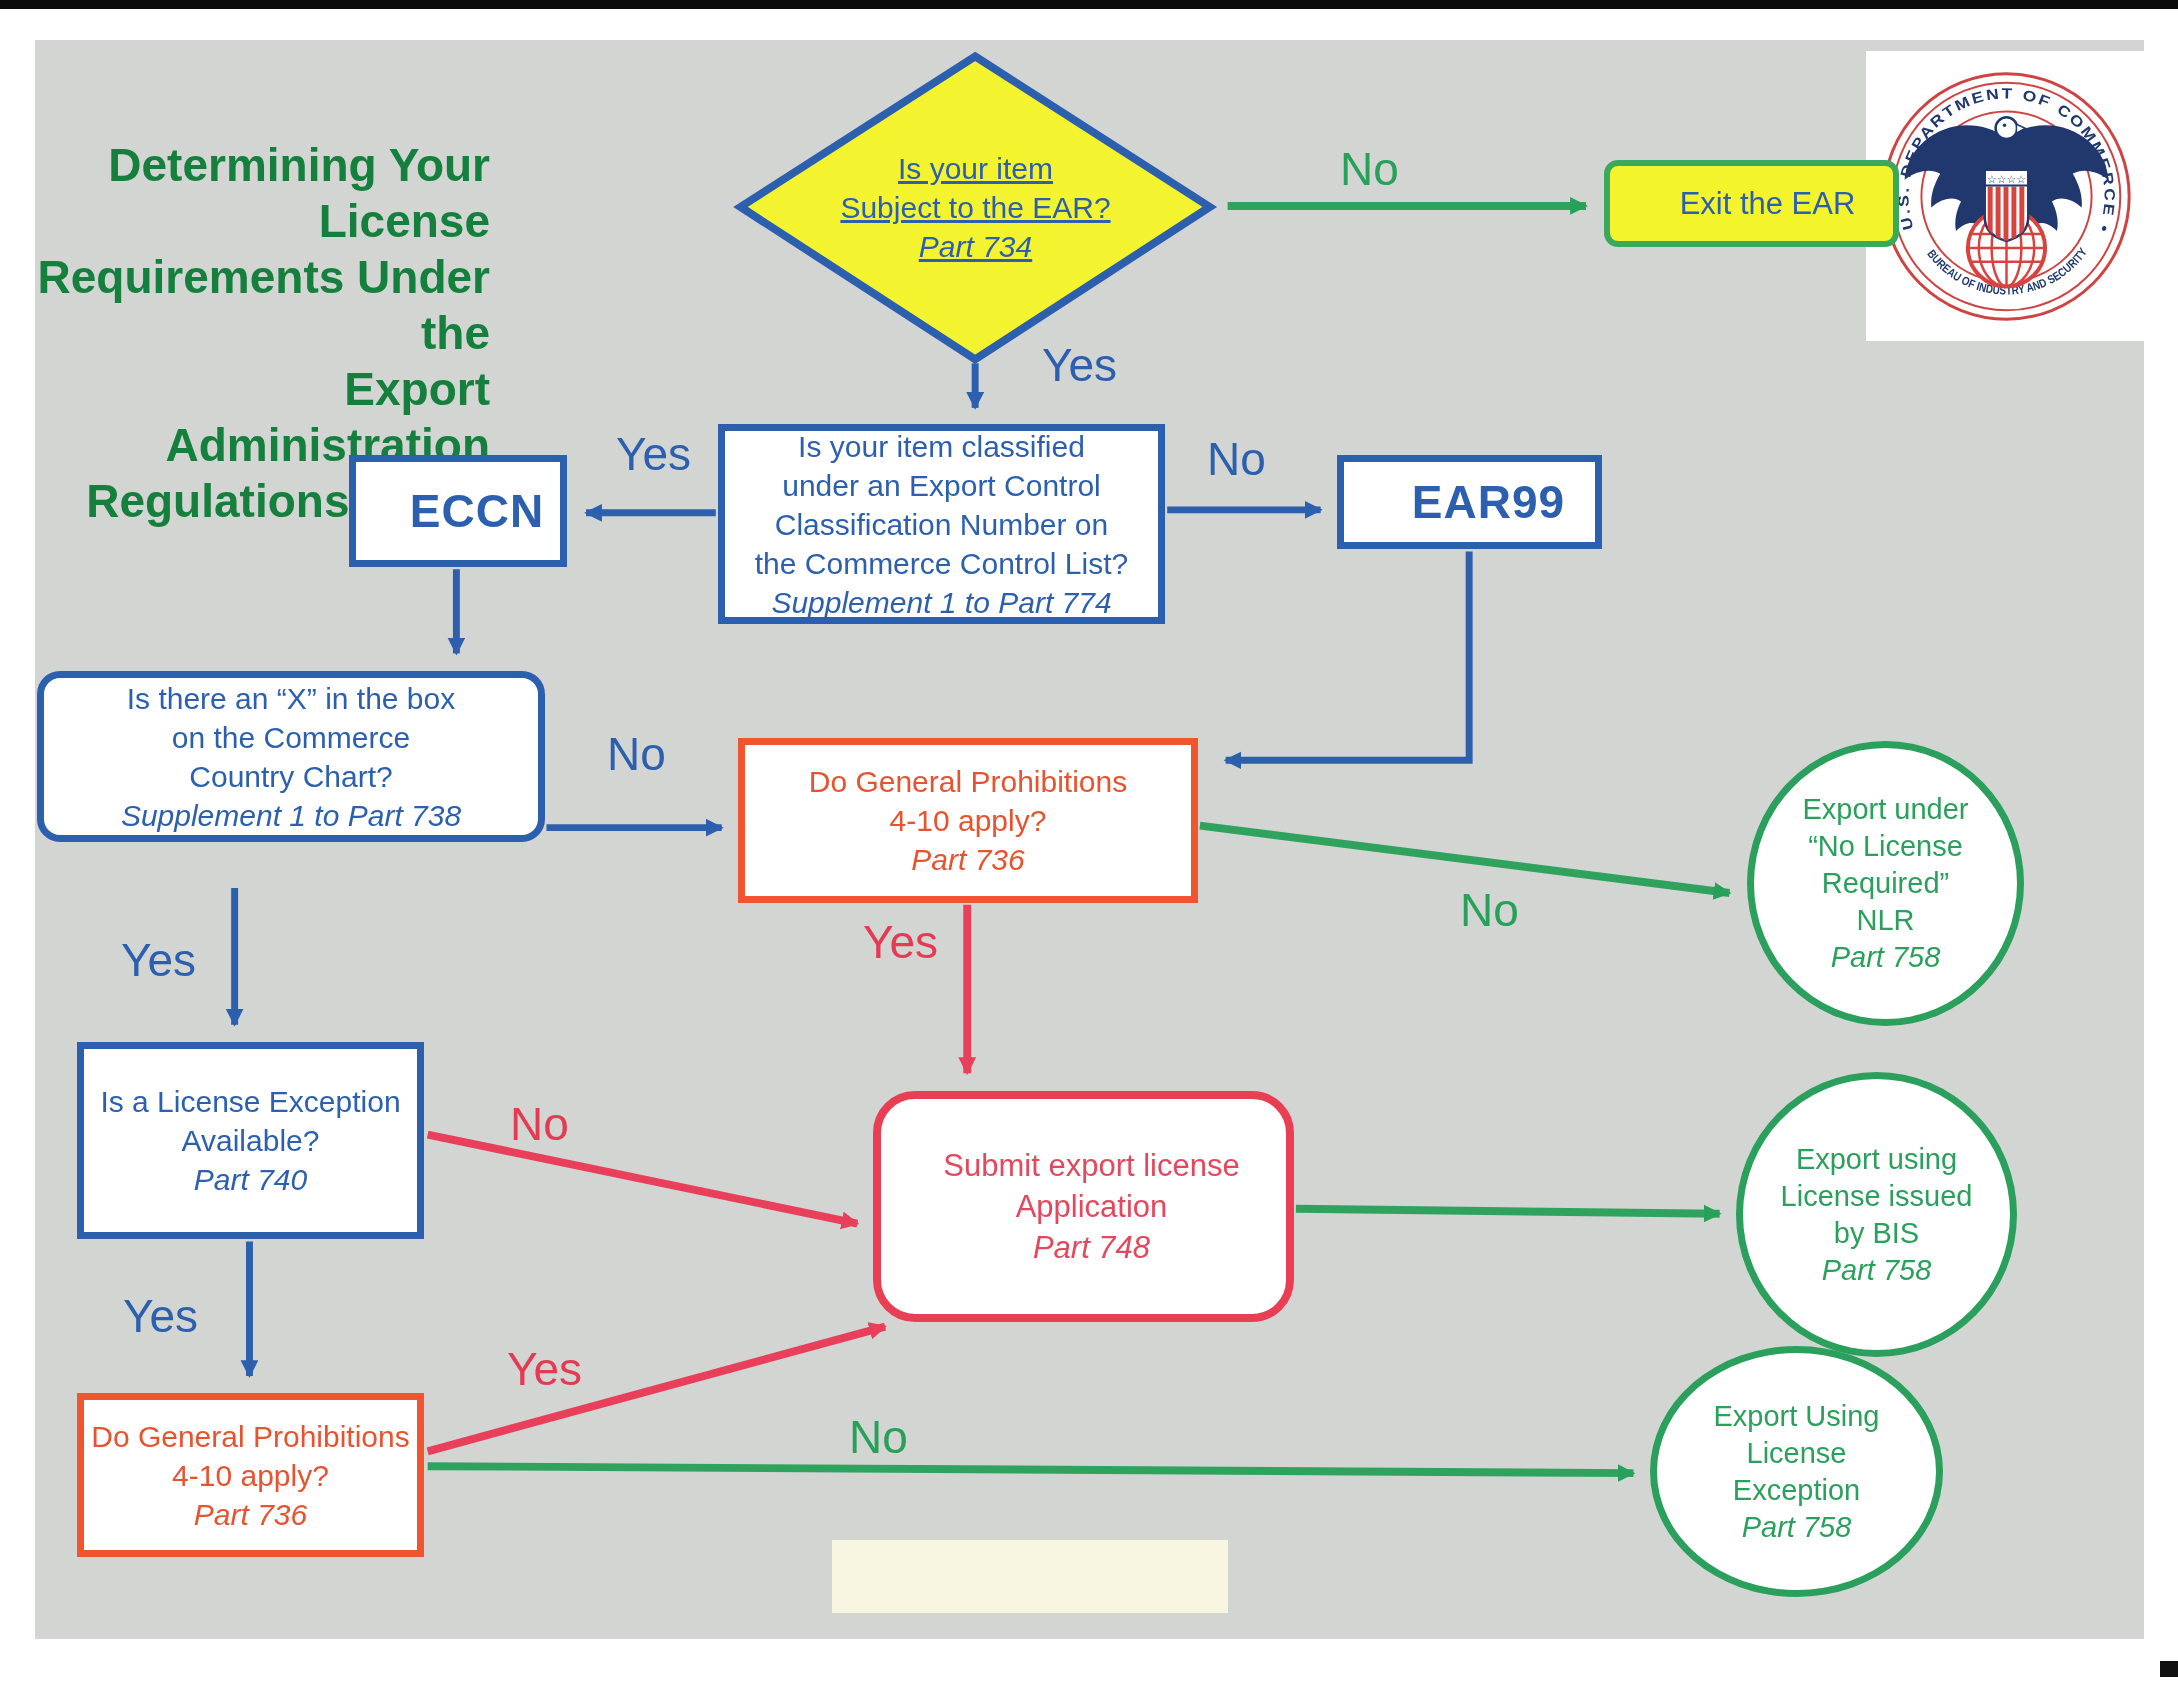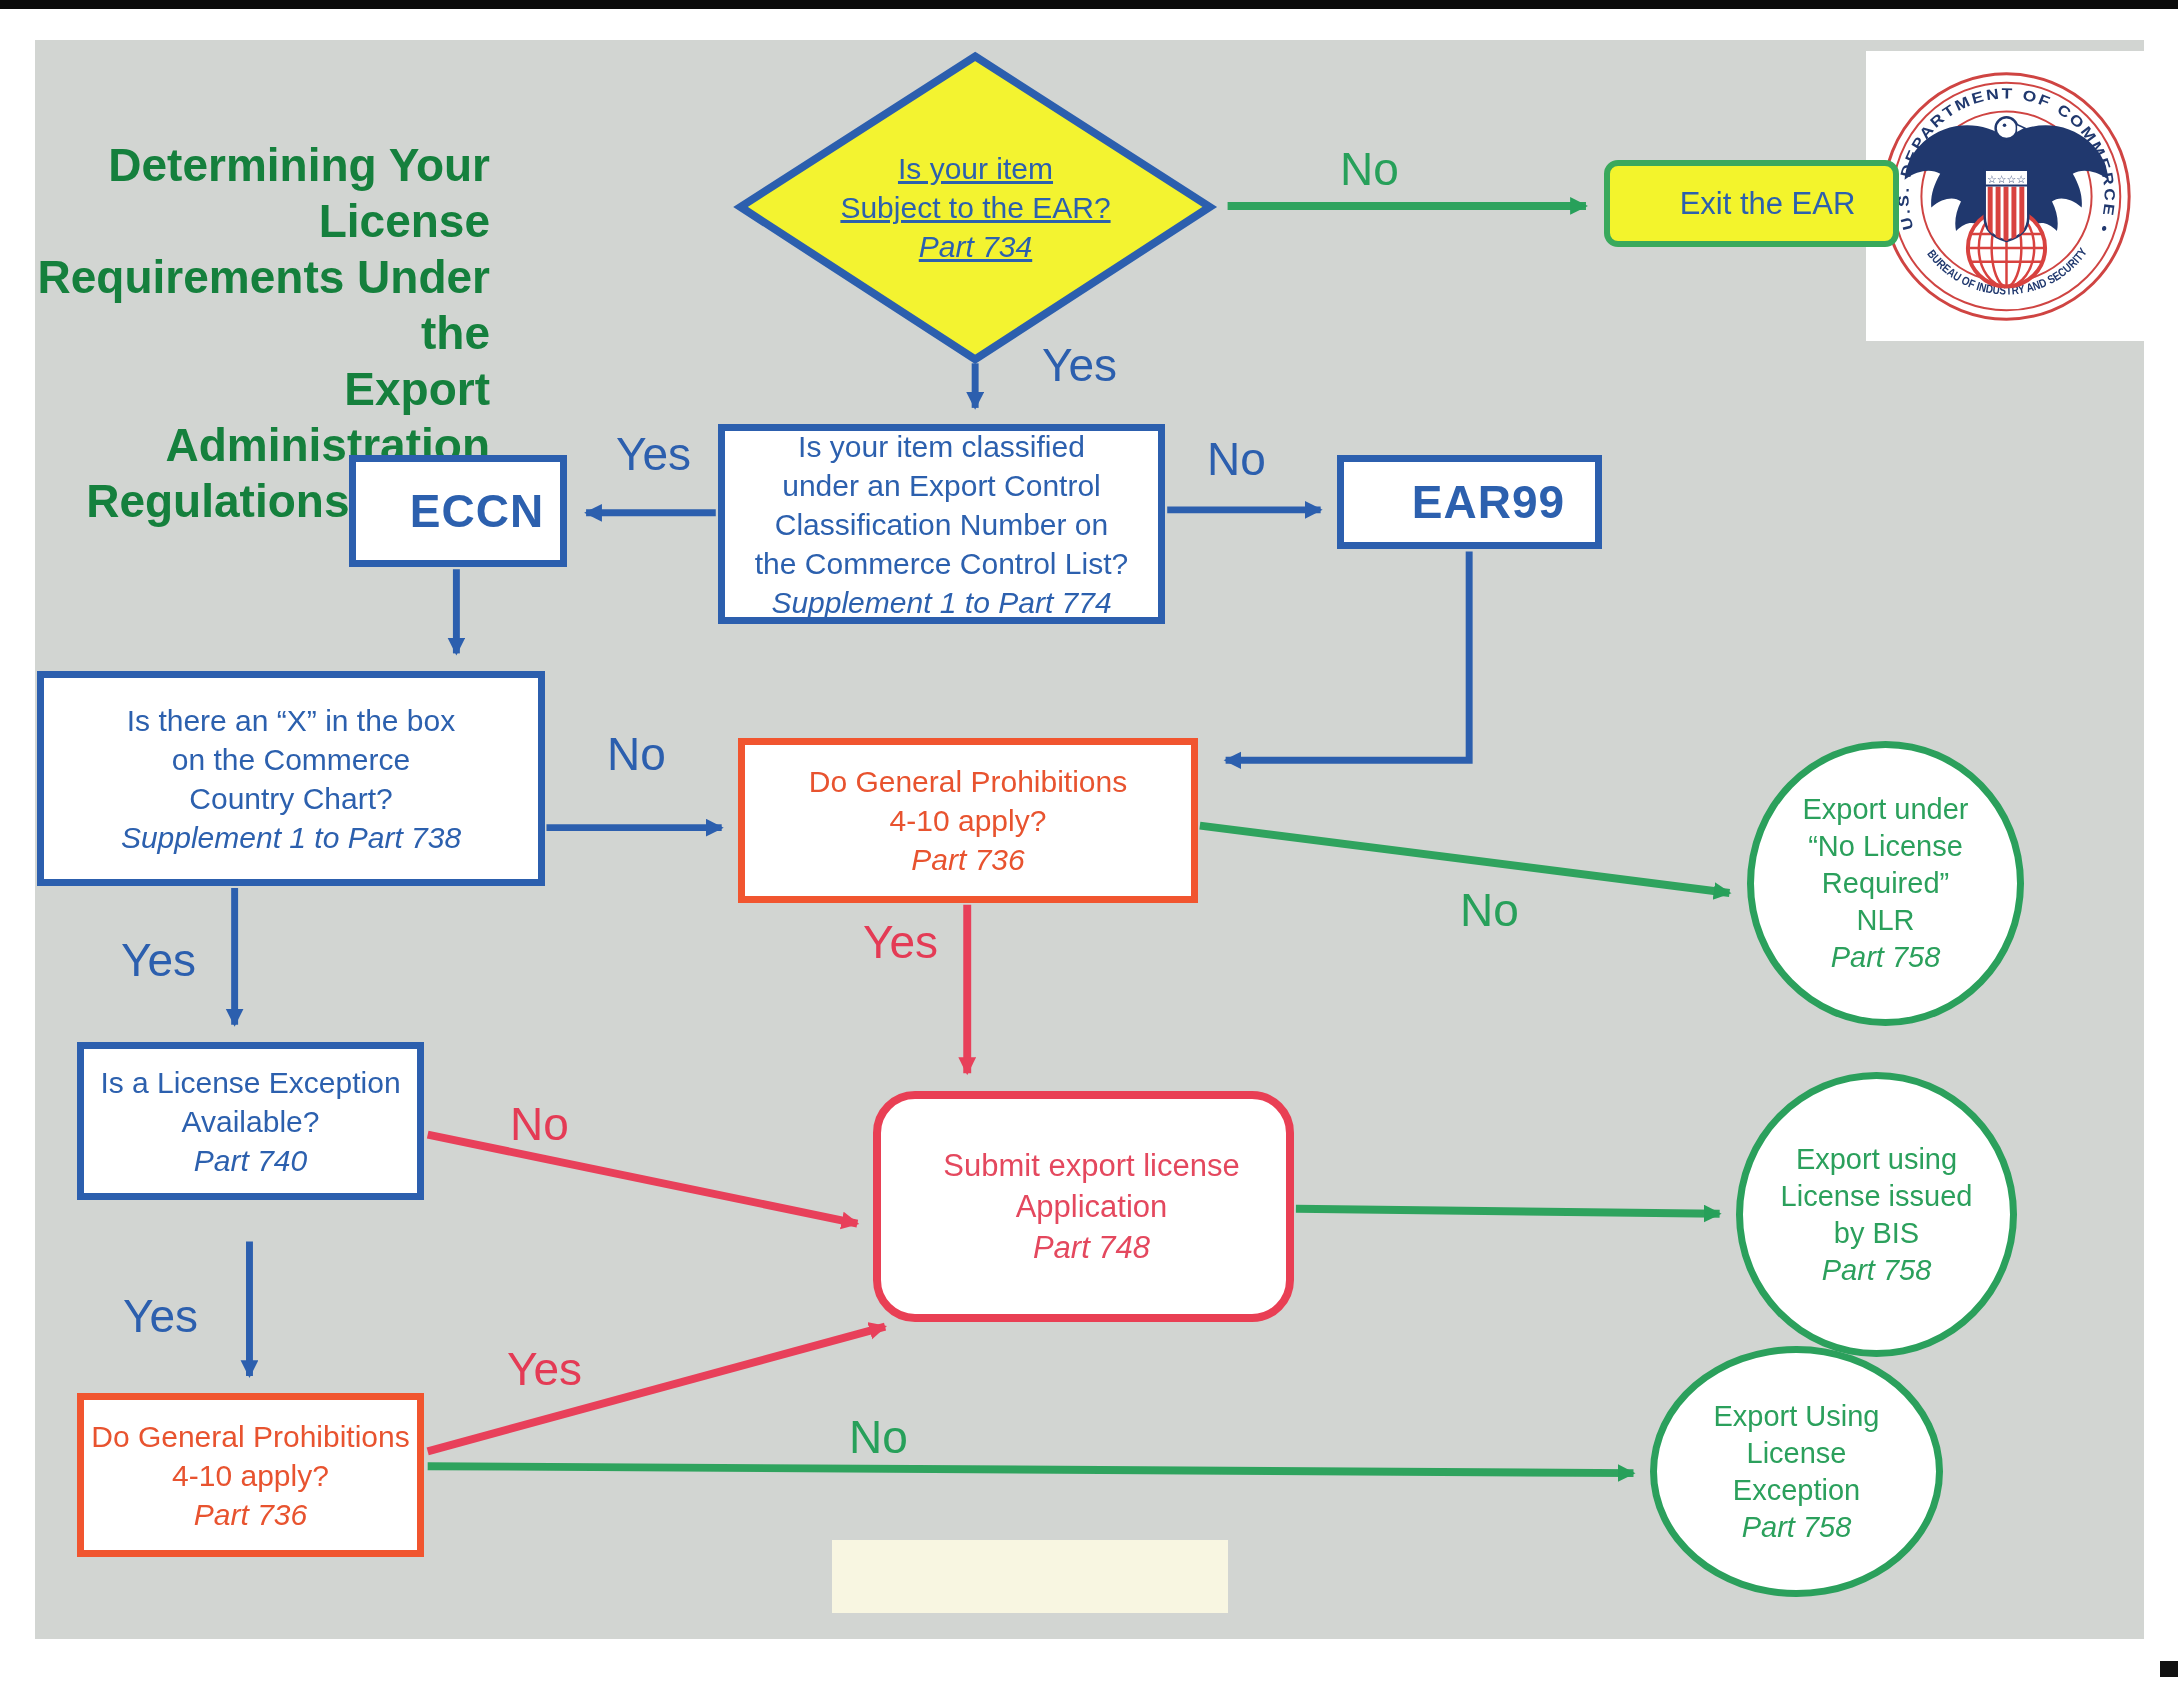--- a/index.html
+++ b/index.html
@@ -95,34 +95,34 @@
   </div>
 
   <div class="node bbox big" style="left:349px;top:455px;width:218px;height:112px;">
     <div>ECCN</div>
   </div>
 
   <div class="node bbox big" style="left:1337px;top:455px;width:265px;height:94px;">
     <div>EAR99</div>
   </div>
 
-  <div class="node bbox" style="left:37px;top:671px;width:508px;height:215px;">
+  <div class="node bbox" style="left:37px;top:671px;width:508px;height:171px;border-radius:23px;">
     <div>Is there an “X” in the box</div>
     <div>on the Commerce</div>
     <div>Country Chart?</div>
     <div class="it">Supplement 1 to Part 738</div>
   </div>
 
   <div class="node obox" style="left:738px;top:738px;width:460px;height:165px;">
     <div>Do General Prohibitions</div>
     <div>4-10 apply?</div>
     <div class="it">Part 736</div>
   </div>
 
-  <div class="node bbox" style="left:77px;top:1042px;width:347px;height:158px;">
+  <div class="node bbox" style="left:77px;top:1042px;width:347px;height:197px;">
     <div>Is a License Exception</div>
     <div>Available?</div>
     <div class="it">Part 740</div>
   </div>
 
   <div class="node obox" style="left:77px;top:1393px;width:347px;height:164px;">
     <div>Do General Prohibitions</div>
     <div>4-10 apply?</div>
     <div class="it">Part 736</div>
   </div>

